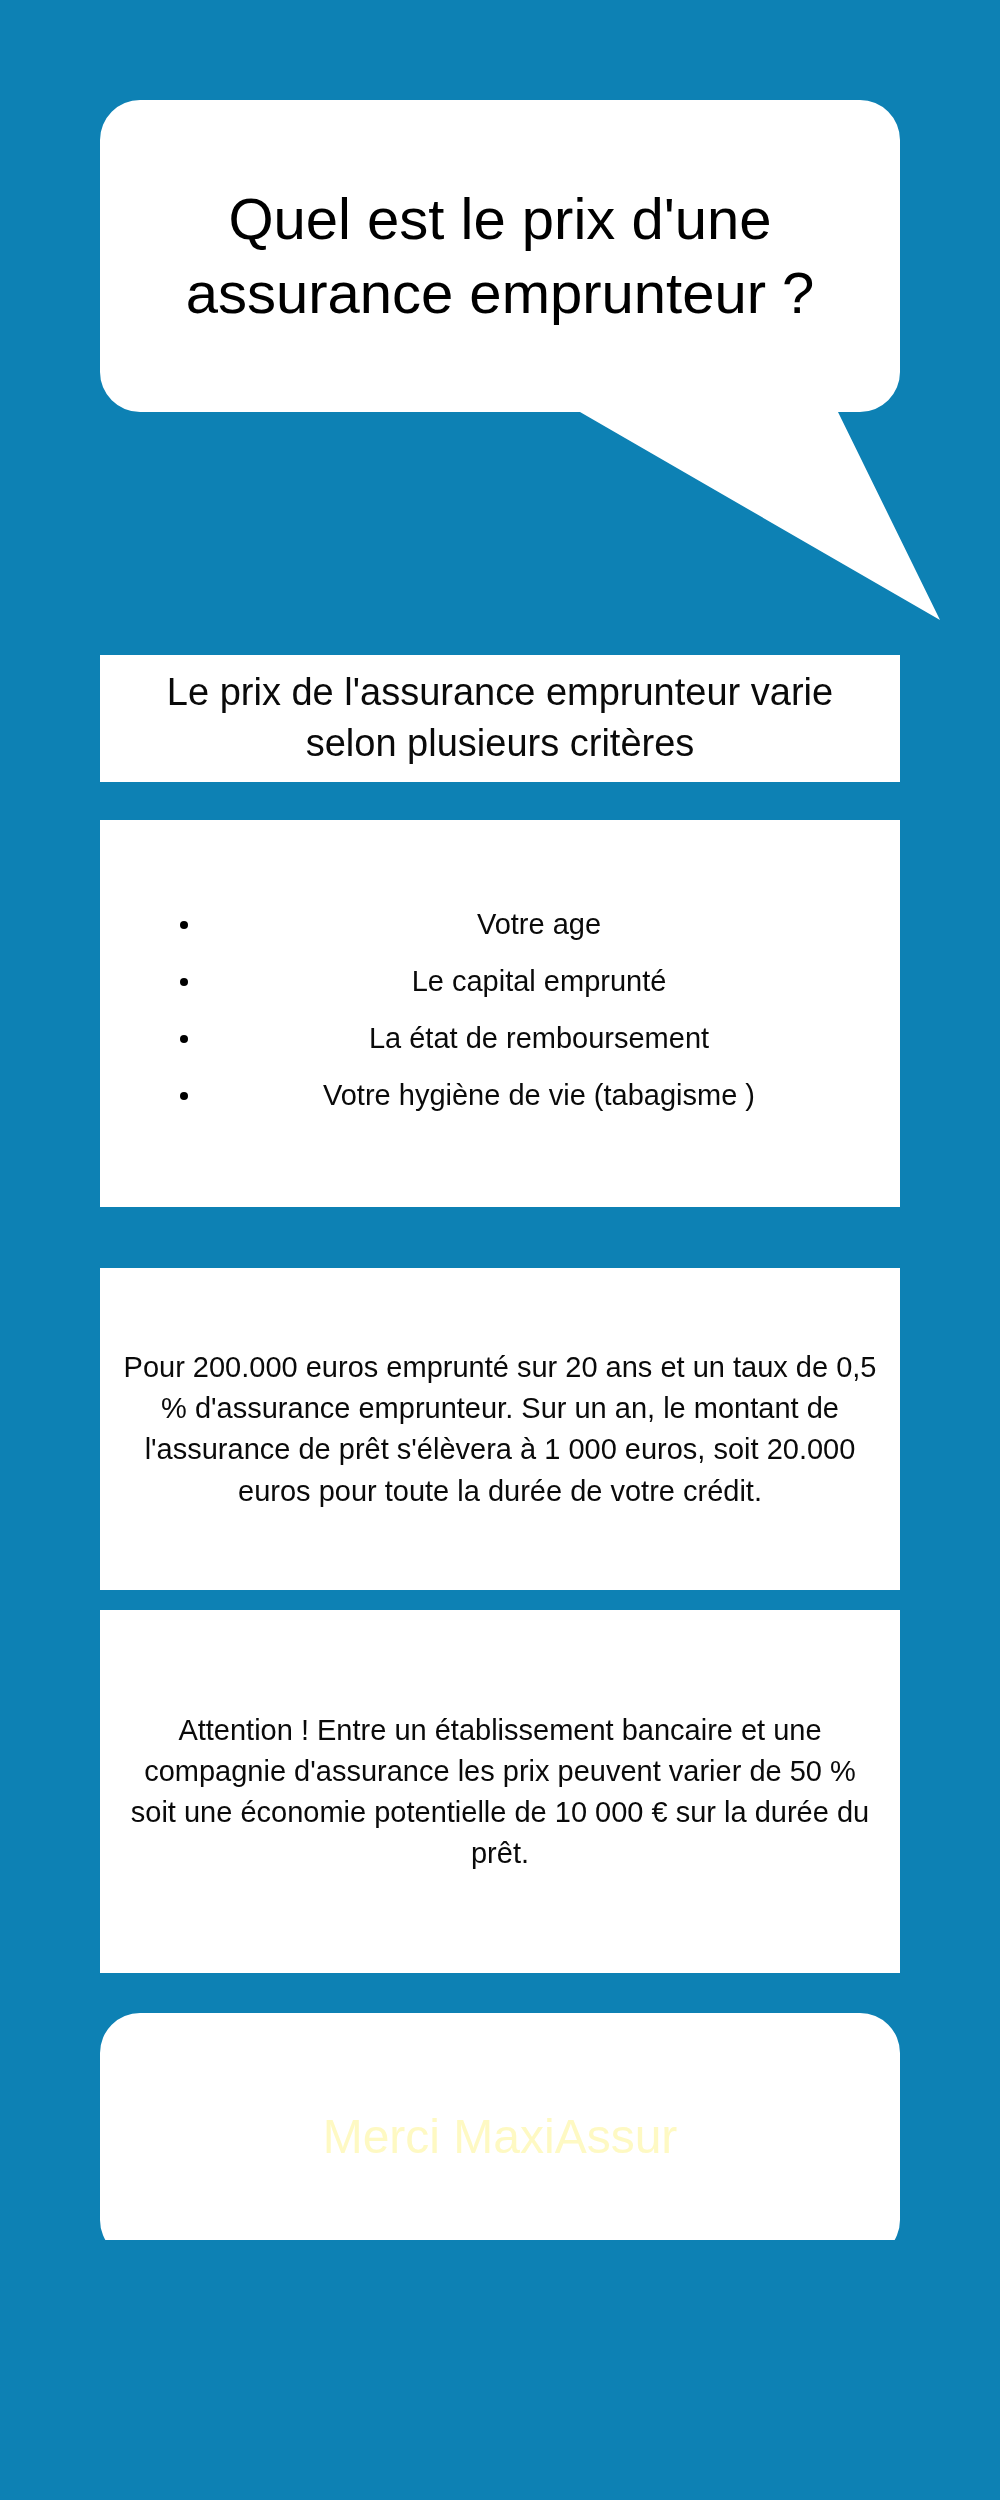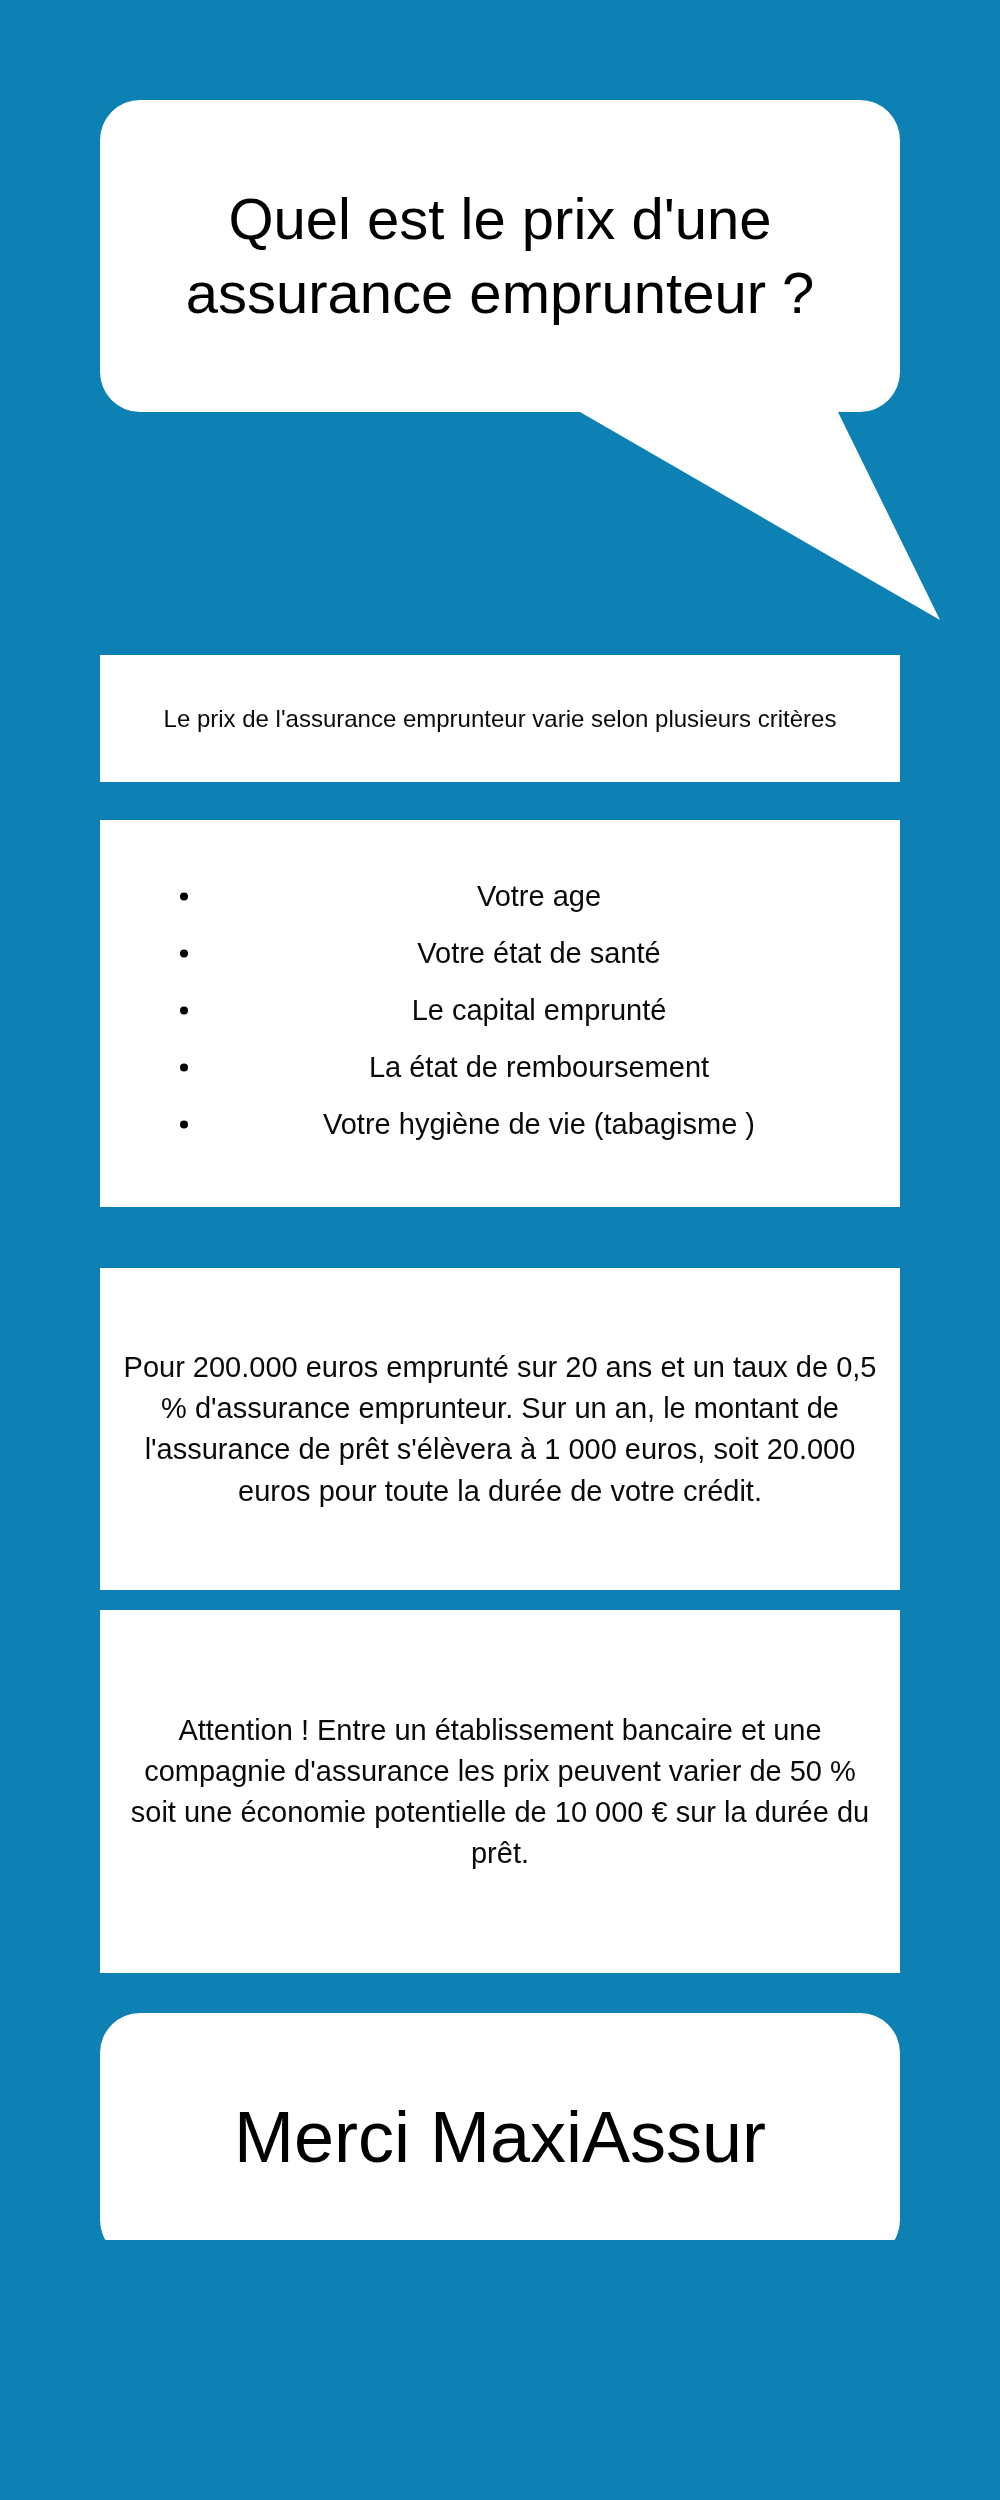--- a/index.html
+++ b/index.html
@@ -83,36 +83,36 @@
     width: 800px;
     height: 247px;
     display: flex;
     align-items: center;
     justify-content: center;
     z-index: 3;
   }
   .footer-text {
     font-family: "Liberation Sans Narrow", "Liberation Sans", sans-serif;
     font-stretch: condensed;
-    font-size: 72px;
+    font-size: 48px;
     line-height: 1.25;
     text-align: left;
-    color: #000000;
+    color: #fef9c3;
     font-weight: 400;
   }
 
   
   #subtitle-card {
     top: 655px;
     height: 127px;
   }
   .subtitle-text {
     font-family: "Liberation Sans Narrow", "Liberation Sans", sans-serif;
     font-stretch: condensed;
-    font-size: 24px;
+    font-size: 38px;
     line-height: 1.36;
     text-align: center;
     padding: 0 26px;
     color: #0a0a0a;
   }
 
   
   #bullets-card {
     top: 820px;
     height: 387px;
@@ -200,23 +200,20 @@
     </div>
   </div>
 
   <div class="card" id="bullets-card">
     <div class="card-inner">
       <ul class="bullet-list">
         <li>
           <span>Votre age</span>
         </li>
         <li>
-          <span>Votre état de santé</span>
-        </li>
-        <li>
           <span>Le capital emprunté</span>
         </li>
         <li>
           <span>La état de remboursement</span>
         </li>
         <li>
           <span>Votre hygiène de vie (tabagisme )</span>
         </li>
       </ul>
     </div>

